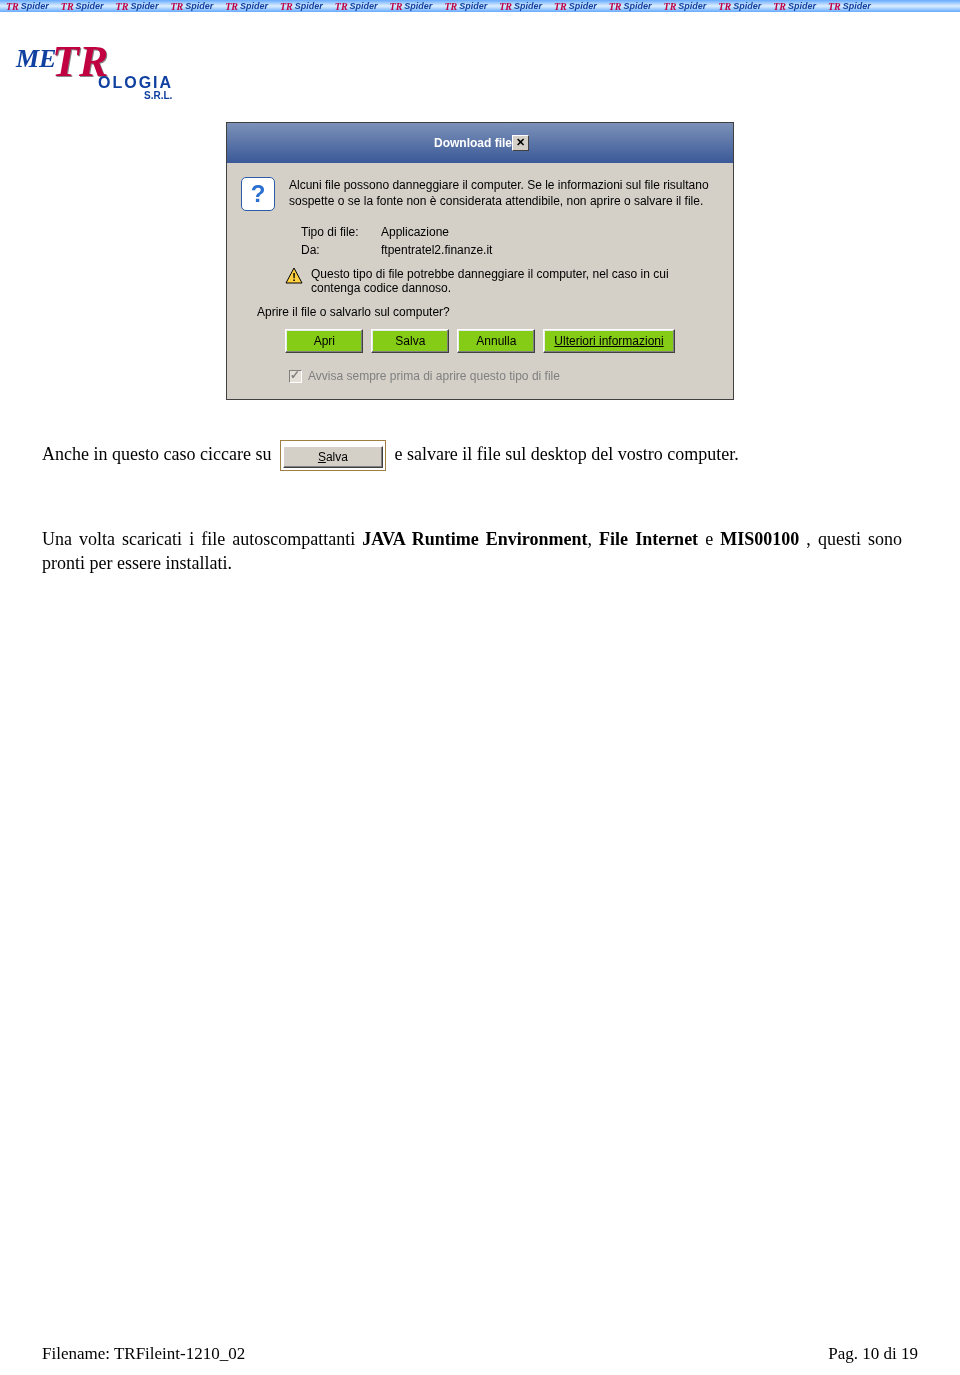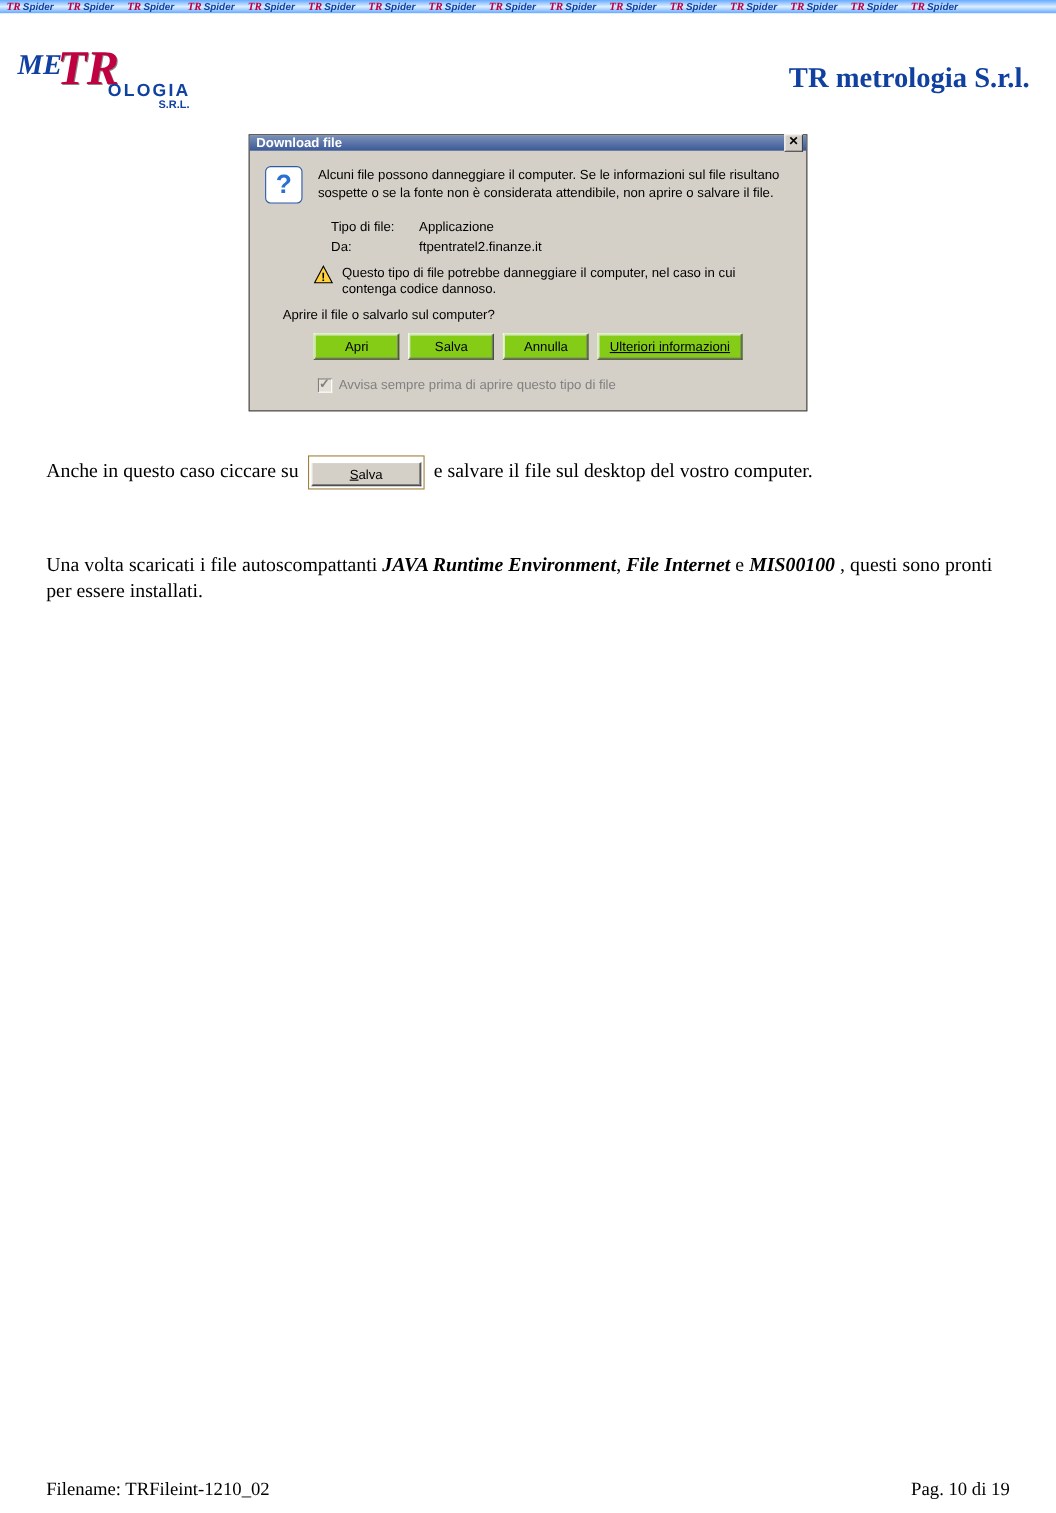--- a/index.html
+++ b/index.html
@@ -76,25 +76,25 @@
     margin-top: 10px;
   }
   .dialog {
     width: 508px;
     border: 1px solid #404040;
     background: #d4d0c8;
     font: 12px Tahoma, Arial, sans-serif;
     color: #000;
   }
   .titlebar {
-    height: 14px;
+    height: 40px;
     background: linear-gradient(to bottom, #7b91b8 0%, #3b5998 100%);
     display: flex;
     align-items: center;
-    justify-content: space-between;
+    justify-content: center;
     padding: 0 3px 0 6px;
   }
   .titlebar-text {
     color: #fff;
     font-weight: bold;
     font-size: 12px;
   }
   .close-btn {
     width: 17px; height: 16px;
     background: #d4d0c8;
@@ -207,21 +207,21 @@
     background: #d4d0c8;
     border: 1px solid #404040;
     border-top-color: #fff;
     border-left-color: #fff;
     box-shadow: inset -1px -1px 0 #808080;
     font: 12px Tahoma, Arial, sans-serif;
     line-height: 20px;
     text-align: center;
   }
   .inline-btn .ul { text-decoration: underline; }
-  .em { font-style: italic; font-weight: bold; }
+  .em { font-weight: bold; }
   .footer {
     position: absolute;
     bottom: 11px;
     left: 0; right: 0;
     padding: 0 42px;
     display: flex;
     justify-content: space-between;
     font: 17px "Times New Roman", serif;
   }
 </style>
@@ -247,21 +247,20 @@
     <span class="spider-item"><span class="tr">TR</span> Spider</span>
   </div>
 
 <div class="logo-row">
   <div class="logo">
     <span class="me">ME</span>
     <span class="tr-big">TR</span>
     <span class="ologia">OLOGIA</span>
     <span class="srl">S.R.L.</span>
   </div>
-  <div class="company-title">TR metrologia S.r.l.</div>
 </div>
 
 <div class="dialog-wrap">
   <div class="dialog">
     <div class="titlebar">
       <span class="titlebar-text">Download file</span>
       <div class="close-btn">✕</div>
     </div>
     <div class="dialog-body">
       <div class="row1">

